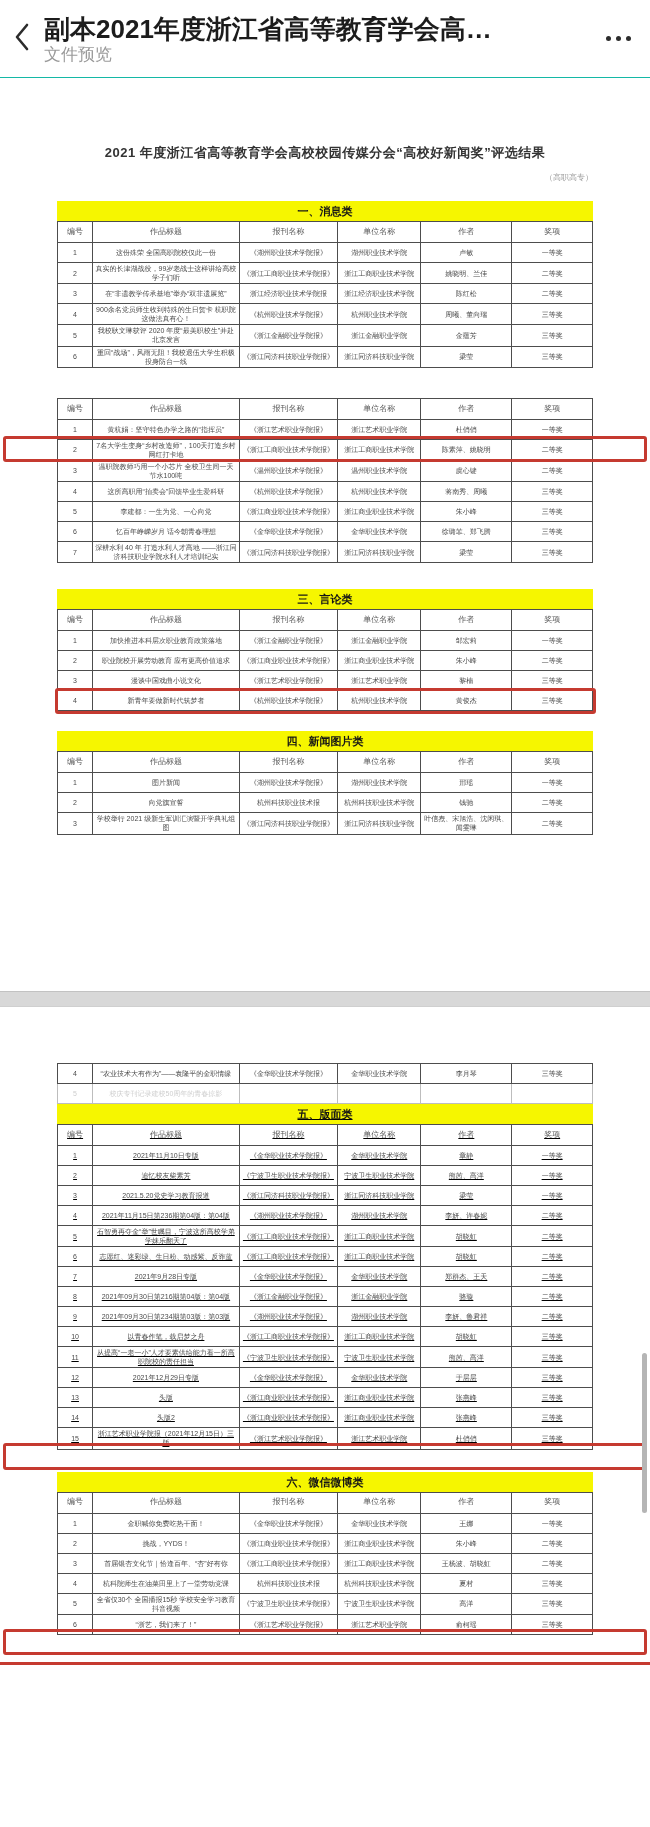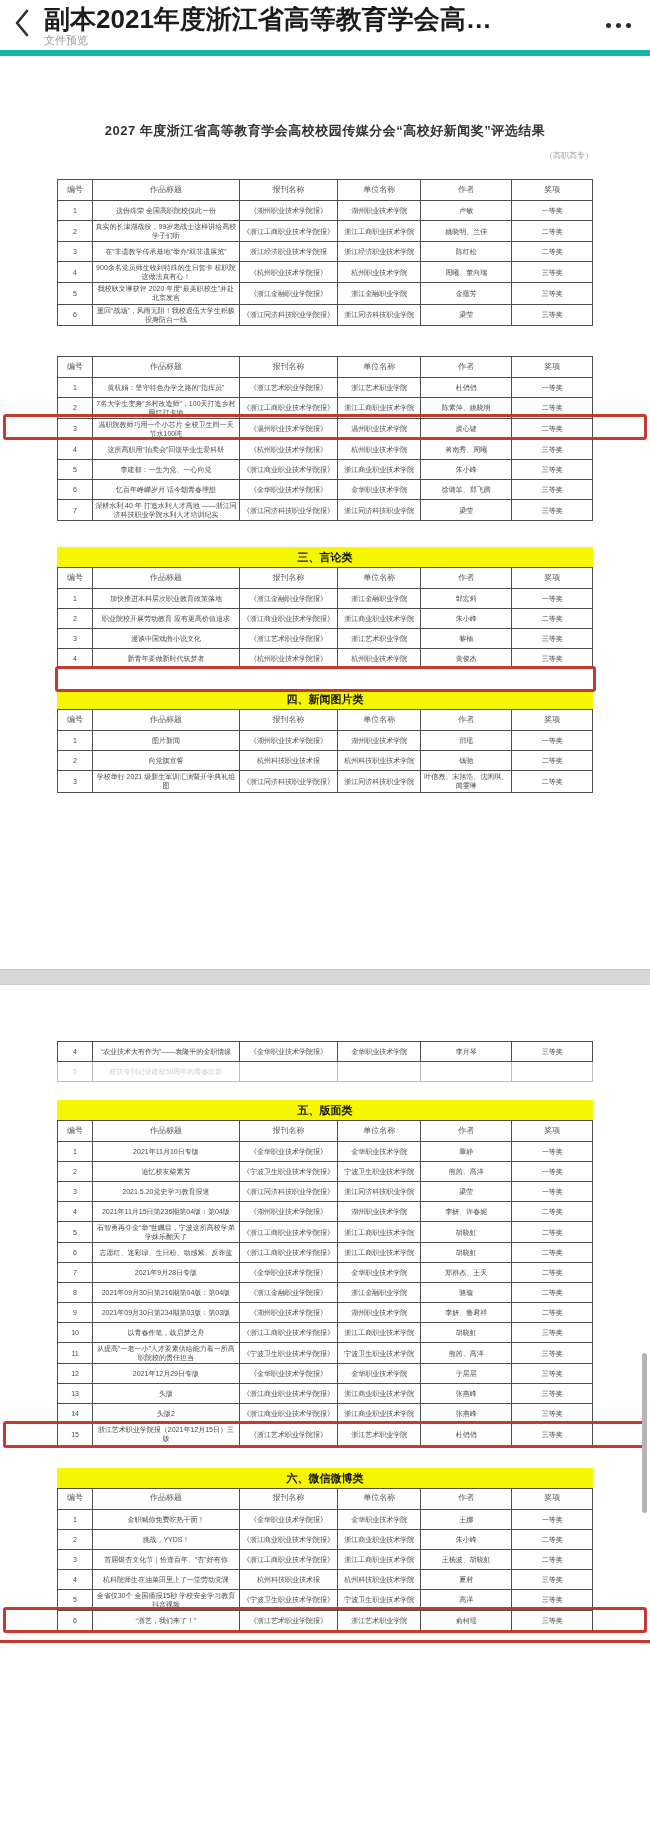--- a/index.html
+++ b/index.html
@@ -2,25 +2,25 @@
 <html style="--accent_yellow: #f6f600; --highlight_red: #c53a30; --separator_gray: #d8d8d8; --scrollbar_gray: #b5b5b5;"><head>
 <meta charset="utf-8">
 <style>
   html,body{margin:0;padding:0;}
   body{
     width:650px;height:1827px;position:relative;overflow:hidden;
     background:#ffffff;
     font-family:"Liberation Sans","DejaVu Sans",sans-serif;
   }
   
-  .appbar{height:56px;display:flex;align-items:center;background:#fff;border-bottom:6px solid #14b8a6;box-sizing:border-box;}
+  .appbar{height:78px;display:flex;align-items:center;background:#fff;border-bottom:1px solid #14b8a6;box-sizing:border-box;}
   .back-btn{width:44px;height:62px;display:flex;align-items:center;justify-content:center;cursor:pointer;}
   .titles{flex:1;min-width:0;line-height:1.05;padding-top:3px;}
   .app-title{font-size:26px;font-weight:600;color:#1c1c1c;white-space:nowrap;overflow:hidden;}
-  .app-sub{font-size:11px;color:#9a9a9a;margin-top:2px;}
+  .app-sub{font-size:17px;color:#9a9a9a;margin-top:2px;}
   .menu-btn{width:64px;height:62px;display:flex;align-items:center;justify-content:center;gap:5px;cursor:pointer;}
   .menu-btn i{width:5px;height:5px;border-radius:50%;background:#2c2c2c;display:block;}
   
   #doc-root{position:relative;}
   .page{padding:0 57px;box-sizing:border-box;background:#fff;}
   .page-1{height:913px;padding-top:66px;overflow:hidden;}
   .page-sep{height:14px;background:var(--separator_gray,#d8d8d8);border-top:1px solid #c2c2c2;border-bottom:1px solid #cfcfcf;}
   .page-2{height:838px;padding-top:56px;overflow:hidden;}
   .doc-title{text-align:center;font-size:13px;font-weight:bold;color:#333;letter-spacing:.5px;}
   .doc-sub{text-align:right;font-size:8px;color:#9a9a9a;margin-top:10px;}
@@ -66,24 +66,25 @@
     <span style="display:flex;gap:5px;">
         <i></i>
         <i></i>
         <i></i>
       </span>
   </div>
 </header>
 
 <div id="doc-root">
   <div class="page page-1">
-    <div class="doc-title">2027 年度浙江省高等教育学会高校校园传媒分会“高校好新闻奖”评选结果</div>
+    <div class="doc-title">2021 年度浙江省高等教育学会高校校园传媒分会“高校好新闻奖”评选结果</div>
     <div class="doc-sub">（高职高专）</div>
     <div>
   <div class="section" style="margin-top: 18px;">
+    <div class="band">一、消息类</div>
     <table class="award">
       <thead>
               <tr>
                 <th class="c0">编号</th>
                 <th class="c1">作品标题</th>
                 <th class="c2">报刊名称</th>
                 <th class="c3">单位名称</th>
                 <th class="c4">作者</th>
                 <th class="c5">奖项</th>
               </tr>
@@ -328,21 +329,21 @@
                 <td class="c1">校庆专刊记录建校50周年的青春掠影</td>
                 <td class="c2"></td>
                 <td class="c3"></td>
                 <td class="c4"></td>
                 <td class="c5"></td>
               </tr>
             </tbody>
     </table>
   </div>
 
-  <div class="section" style="margin-top: 18px;">
+  <div class="section" style=" text-decoration: underline;">
     <div class="band">五、版面类</div>
     <table class="award">
       <thead>
               <tr>
                 <th class="c0">编号</th>
                 <th class="c1">作品标题</th>
                 <th class="c2">报刊名称</th>
                 <th class="c3">单位名称</th>
                 <th class="c4">作者</th>
                 <th class="c5">奖项</th>

